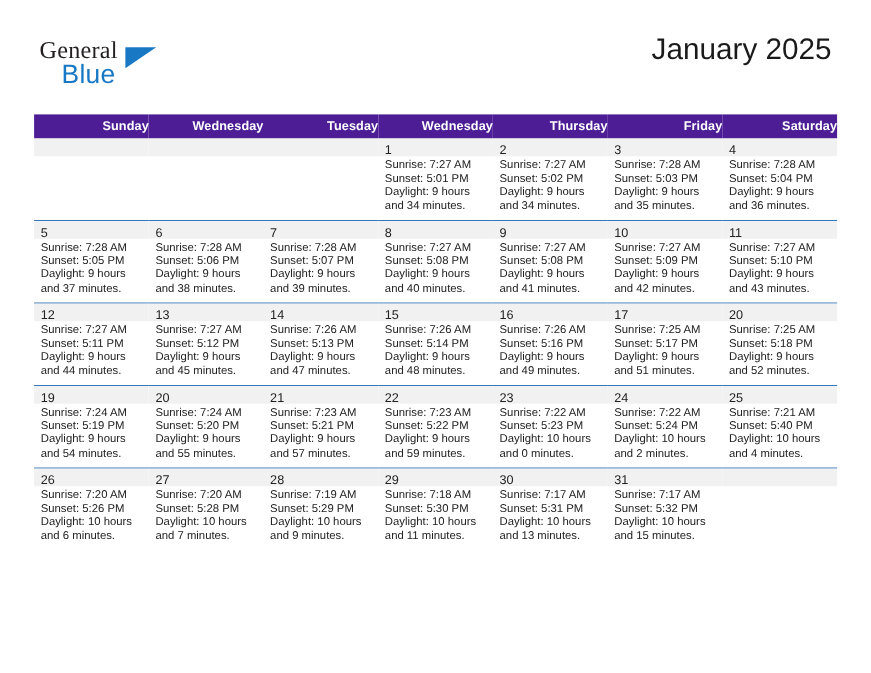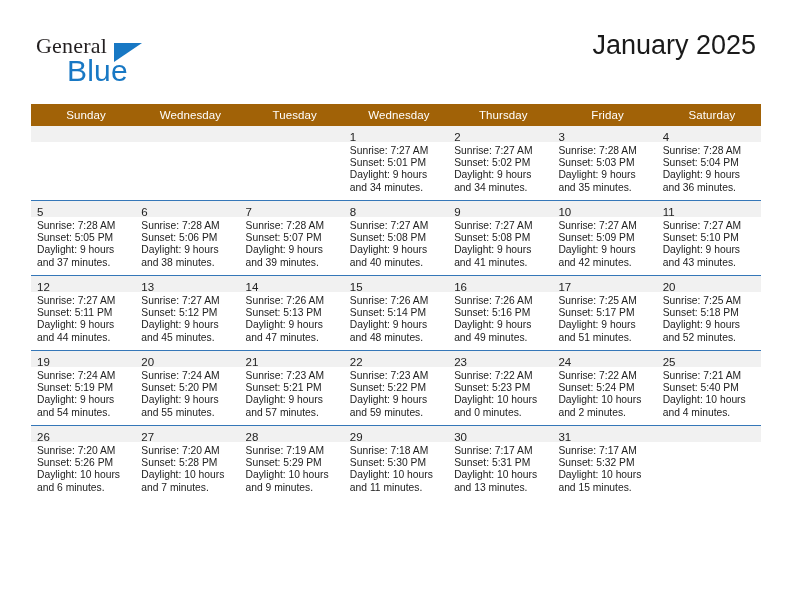--- a/index.html
+++ b/index.html
@@ -42,25 +42,24 @@
     top: 0;
     font-size: 22px;
     letter-spacing: 0.2px;
     color: #231f20;
     font-family: Liberation Serif, serif;
   }
   .logo-blue {
     position: absolute;
     left: 20px;
     top: 21px;
-    font-size: 30px;
+    font-size: 24px;
     letter-spacing: 0.2px;
     color: #1878c4;
     font-family: "Liberation Sans", sans-serif;
-    margin-left: 11px;
   }
   .logo-triangle {
     position: absolute;
     left: 78px;
     top: 10px;
     width: 0;
     height: 0;
     border-left: 28px solid #1878c4;
     border-bottom: 19px solid transparent;
   }
@@ -87,25 +86,25 @@
   
   .calendar {
     position: absolute;
     left: 31px;
     top: 104px;
     width: 730px;
     border-collapse: collapse;
     table-layout: fixed;
   }
   .calendar th {
-    background: #a16207;
+    background: #4c1d95;
     color: #ffffff;
-    font-weight: normal;
+    font-weight: bold;
     font-size: 11.5px;
-    text-align: center;
+    text-align: right;
     padding: 5px 0 5px 6px;
     height: 10px;
     border: none;
     letter-spacing: 0.1px;
   }
   .calendar td {
     width: 104.28px;
     vertical-align: top;
     padding: 0;
     border: none;

